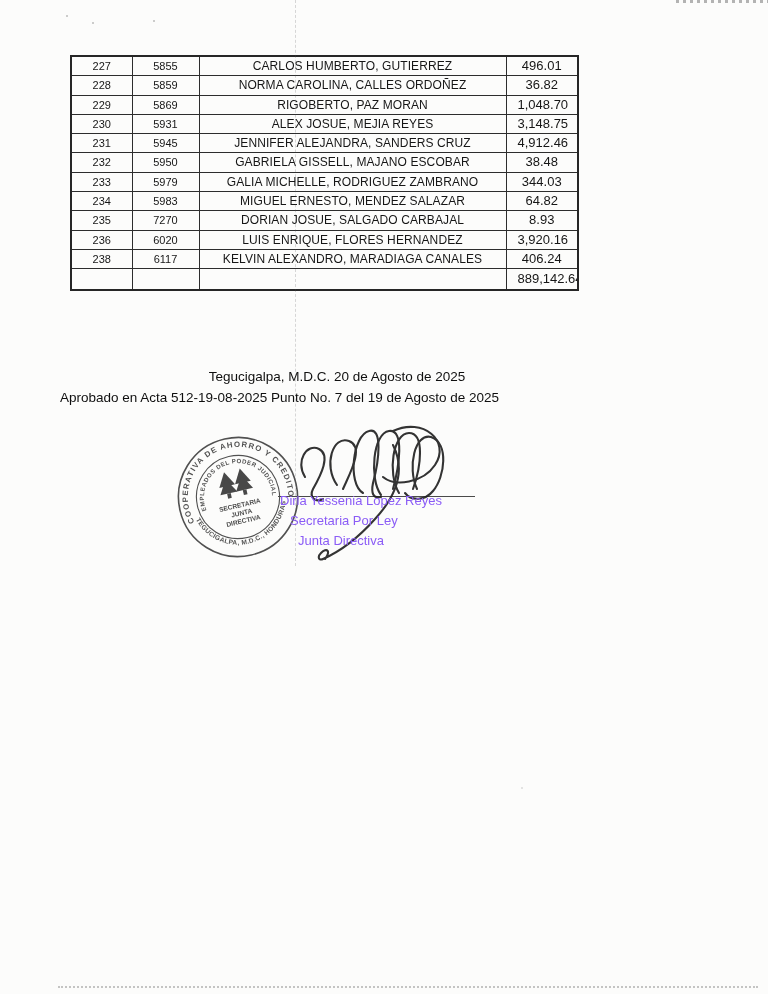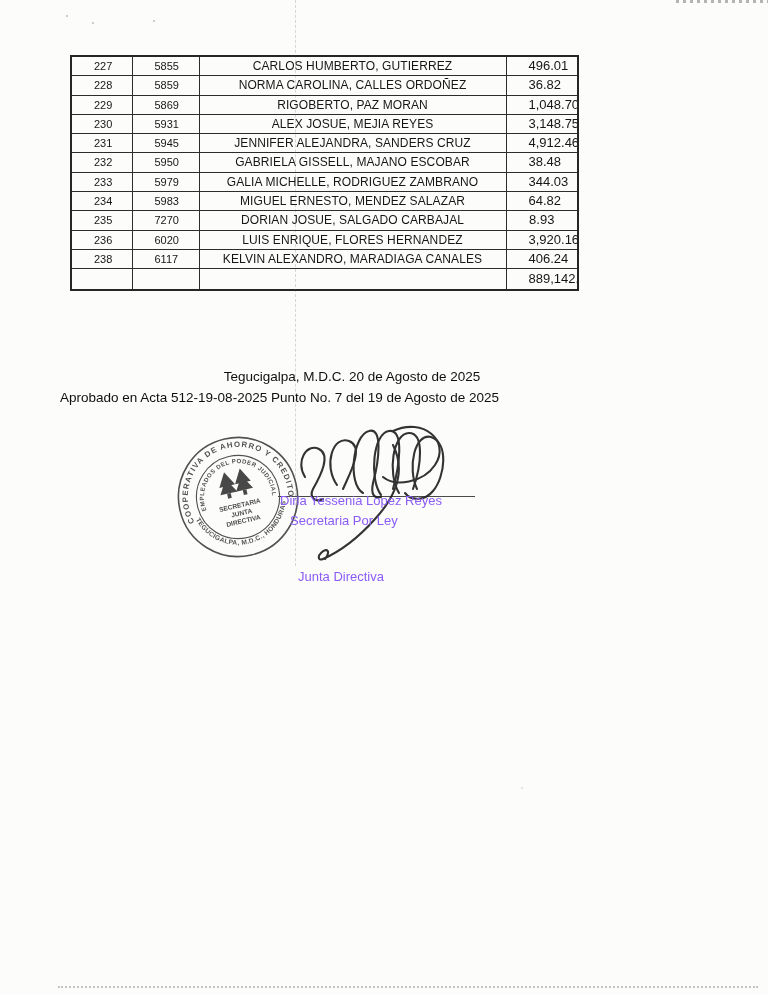--- a/index.html
+++ b/index.html
@@ -10,48 +10,48 @@
   }
   
   table.ptable{
     position:absolute;left:70px;top:55px;width:507px;
     border-collapse:collapse;table-layout:fixed;
     border:2.2px solid #262626;
     font-size:11px;color:#161616;
   }
   table.ptable td{
     border:1.4px solid #2d2d2d;
-    padding:0 22px;height:18.3px;line-height:18.3px;
+    padding:0 11px;height:18.3px;line-height:18.3px;
     white-space:nowrap;overflow:hidden;text-align:center;
   }
   td.c-num{text-align:center;}
   td.c-id{text-align:right;padding-right:4px;}
   td.c-name{text-align:left;font-size:12px;letter-spacing:.1px;}
   td.c-amt{text-align:right;font-size:13px;}
   tr.total-row td{height:19.5px;line-height:19.5px;}
   
   .date-line{
-    position:absolute;top:369px;left:168px;width:368px;
+    position:absolute;top:369px;left:153px;width:368px;
     text-align:center;font-size:13.5px;color:#0f0f0f;
   }
   .approval-line{
     position:absolute;top:390px;left:60px;width:638px;
     font-size:13.5px;color:#0f0f0f;
   }
   
   .sig-line{
     position:absolute;left:278px;top:496px;width:197px;height:0;
     border-top:1.6px solid #4a4a4a;
   }
   .sig-block{
     position:absolute;left:280px;top:491px;width:200px;
     text-align:left;font-size:13px;color:#8b5cf6;line-height:20px;
   }
   .sig-block .l2{padding-left:10px;}
-  .sig-block .l3{padding-left:18px;margin-top:36px;}
+  .sig-block .l3{padding-left:18px;}
   .seal{
     position:absolute;left:176px;top:435px;width:124px;height:124px;
     transform:rotate(-13deg);opacity:.88;
   }
   .scribble{
     position:absolute;left:275px;top:415px;width:210px;height:150px;
   }
   
   .fold-line{
     position:absolute;left:295px;top:0;height:566px;width:0;

